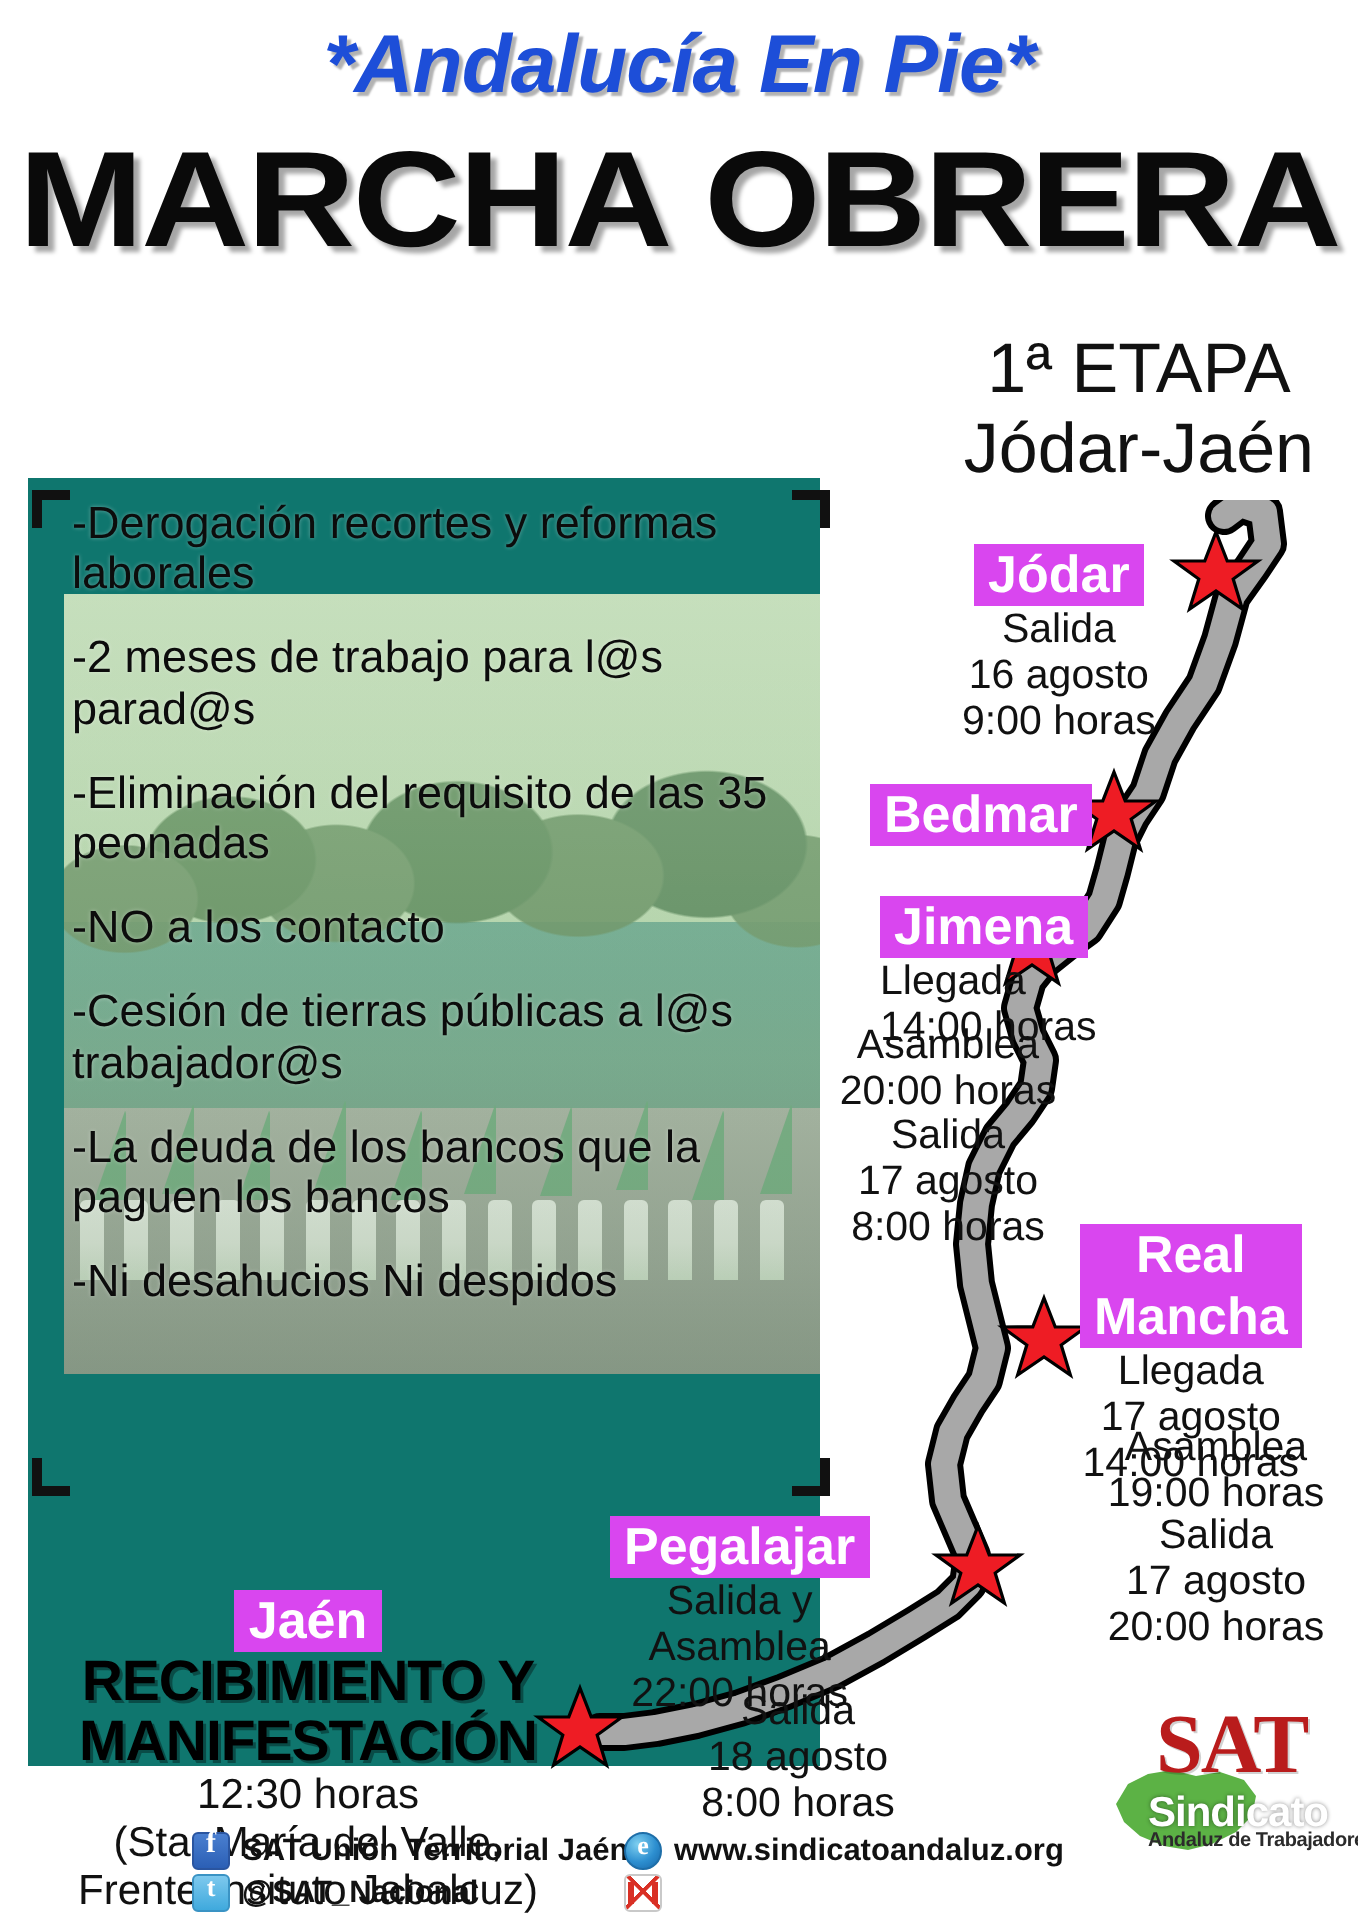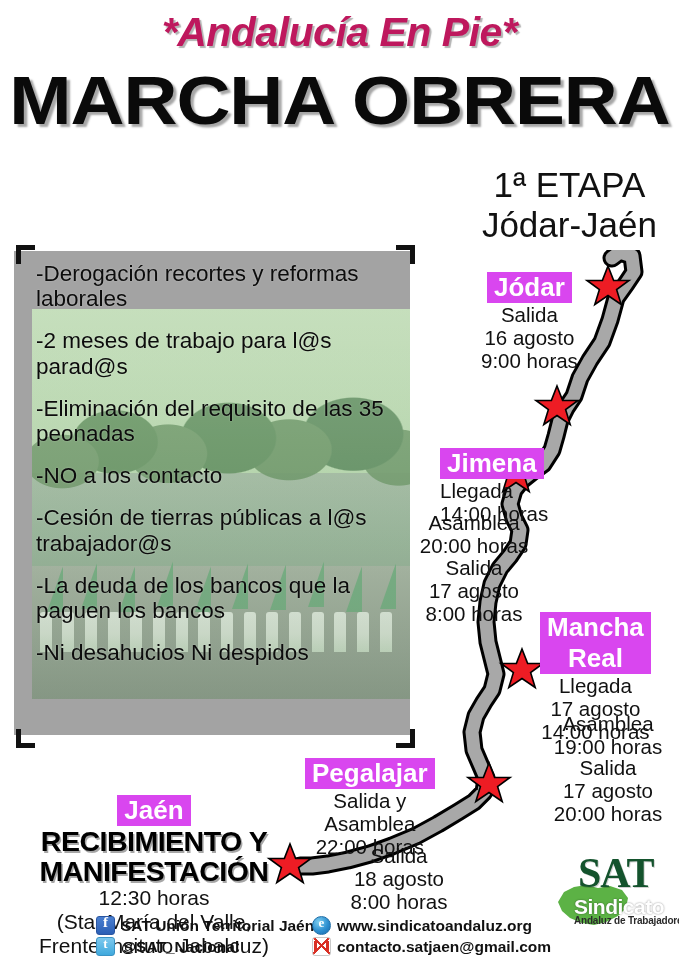--- a/index.html
+++ b/index.html
@@ -27,21 +27,21 @@
   .kicker {
     position: absolute;
     left: 0; top: 12px;
     width: 679px;
     text-align: center;
     font-size: 41px;
     font-weight: bold;
     font-style: italic;
     letter-spacing: -0.5px;
     line-height: 1;
-    color: #be185d;
+    color: #1d4ed8;
     text-shadow: 2px 2px 1px rgba(0,0,0,0.30);
     white-space: nowrap;
   }
   .maintitle {
     position: absolute;
     left: 0; top: 66px;
     width: 679px;
     text-align: center;
     font-size: 68px;
     font-weight: bold;
@@ -59,24 +59,24 @@
     font-size: 35px;
     line-height: 1.15;
     color: #111;
     white-space: nowrap;
   }
   .etapa .l2 { display:block; }
 
   
   .demands {
     position: absolute;
-    left: 14px; top: 251px;
+    left: 14px; top: 239px;
     width: 396px;
-    height: 484px;
-    background: #a3a3a3;
+    height: 644px;
+    background: #0f766e;
     overflow: hidden;
   }
   .demands .photo {
     position: absolute;
     left: 18px; top: 58px;
     width: 378px;
     height: 390px;
     overflow: hidden;
     background:
       linear-gradient(180deg, rgba(150,190,150,0.85) 0%, rgba(186,214,183,0.55) 30%, rgba(150,185,152,0.75) 60%, rgba(128,150,128,0.85) 100%);
@@ -290,21 +290,21 @@
   .logo .mapshape {
     position: absolute;
     left: 2px; top: 20px;
     width: 78px; height: 56px;
   }
   .logo .sat {
     position: absolute;
     left: 26px; top: -4px;
     font-size: 42px;
     font-weight: bold;
-    color: #14532d;
+    color: #b91c1c;
     letter-spacing: -1px;
     line-height: 1;
     font-family: "Liberation Serif", serif;
     text-shadow: 1px 1px 0 rgba(0,0,0,0.18);
   }
   .logo .sindicato {
     position: absolute;
     left: 22px; top: 40px;
     font-size: 21px;
     font-weight: bold;
@@ -513,42 +513,45 @@
 
   <div class="city" id="city-jodar">
     <span class="name">Jódar</span>
     <div class="info">
       <span>Salida</span>
       <span>16 agosto</span>
       <span>9:00 horas</span>
     </div>
   </div>
 
+  <div class="city" id="city-bedmar">
+    <span class="name">Bedmar</span>
+  </div>
 
   <div class="city" id="city-jimena">
     <span class="name">Jimena</span>
     <div class="info">
       <span>Llegada</span>
       <span>14:00 horas</span>
     </div>
   </div>
 
   <div class="freeblock" id="blk-jimena-asamblea">
     <span>Asamblea</span>
     <span>20:00 horas</span>
   </div>
   <div class="freeblock" id="blk-jimena-salida">
     <span>Salida</span>
     <span>17 agosto</span>
     <span>8:00 horas</span>
   </div>
 
   <div class="city" id="city-mancha">
+    <span class="name two">Real</span>
     <span class="name two">Mancha</span>
-    <span class="name two">Real</span>
     <div class="info">
       <span>Llegada</span>
       <span>17 agosto</span>
       <span>14:00 horas</span>
     </div>
   </div>
 
   <div class="freeblock" id="blk-mancha-asamblea">
     <span>Asamblea</span>
     <span>19:00 horas</span>
@@ -593,21 +596,20 @@
     <div class="frow" id="f-tw">
       <span class="ico ico-tw"></span>
       <span>@SAT_Nacional</span>
     </div>
     <div class="frow" id="f-web">
       <span class="ico ico-ie"></span>
       <span>www.sindicatoandaluz.org</span>
     </div>
     <div class="frow" id="f-mail">
       <span class="ico ico-gm"></span>
-      <span>contacto.satjaen@gmail.com</span>
     </div>
   </div>
 
   <div class="logo">
     <svg class="mapshape" viewBox="0 0 78 56">
       <path d="M4 26 L10 16 L20 11 L32 9 L44 12 L56 10 L68 14 L74 22 L72 32 L64 40 L52 46 L40 49 L28 47 L16 42 L8 35 Z" fill="#5cb245"></path>
     </svg>
     <div class="sat">SAT</div>
     <div class="sindicato">Sindicato</div>
     <div class="andaluz">Andaluz de Trabajadores</div>

